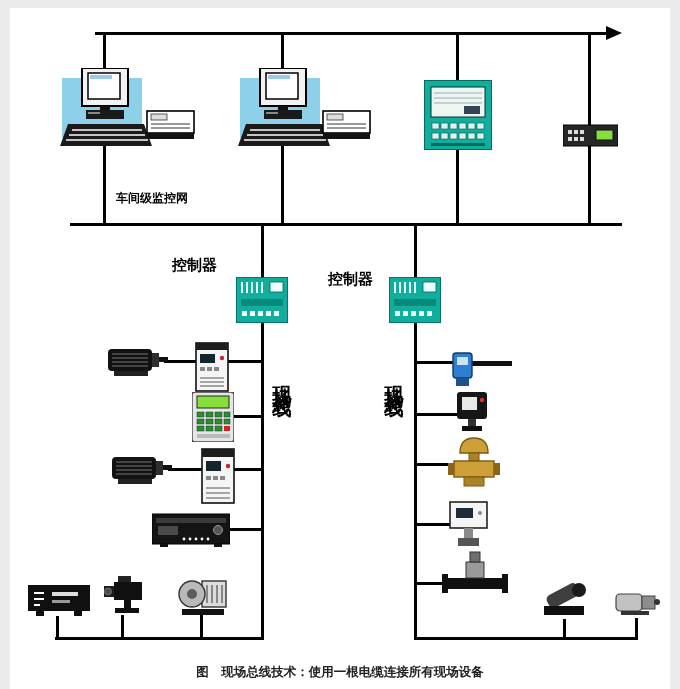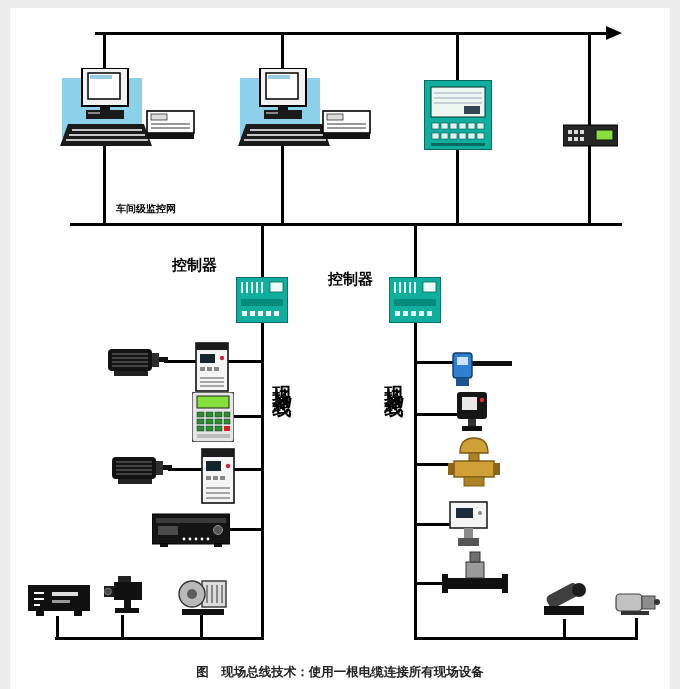--- a/index.html
+++ b/index.html
@@ -30,21 +30,21 @@
 
   <div class="h" style="left:95px;top:32px;width:513px"></div>
   <div class="arrow-right" style="left:606px;top:26px"></div>
 
   <div class="v" style="left:103px;top:32px;height:193px"></div>
   <div class="v" style="left:281px;top:32px;height:193px"></div>
   <div class="v" style="left:456px;top:32px;height:193px"></div>
   <div class="v" style="left:588px;top:32px;height:193px"></div>
 
   <div class="h" style="left:70px;top:223px;width:552px"></div>
-  <div class="lbl" style="left:116px;top:202px;font-size:10px">车间级监控网</div>
+  <div class="lbl" style="left:116px;top:190px;font-size:12px">车间级监控网</div>
 
   <div class="v" style="left:261px;top:223px;height:417px"></div>
   <div class="v" style="left:414px;top:223px;height:417px"></div>
 
   <div class="lbl" style="left:172px;top:256px;font-size:15px">控制器</div>
   <div class="lbl" style="left:328px;top:270px;font-size:15px">控制器</div>
 
   <div class="vtext" style="left:270px;top:370px">现场总线</div>
   <div class="vtext" style="left:382px;top:370px">现场总线</div>
 

